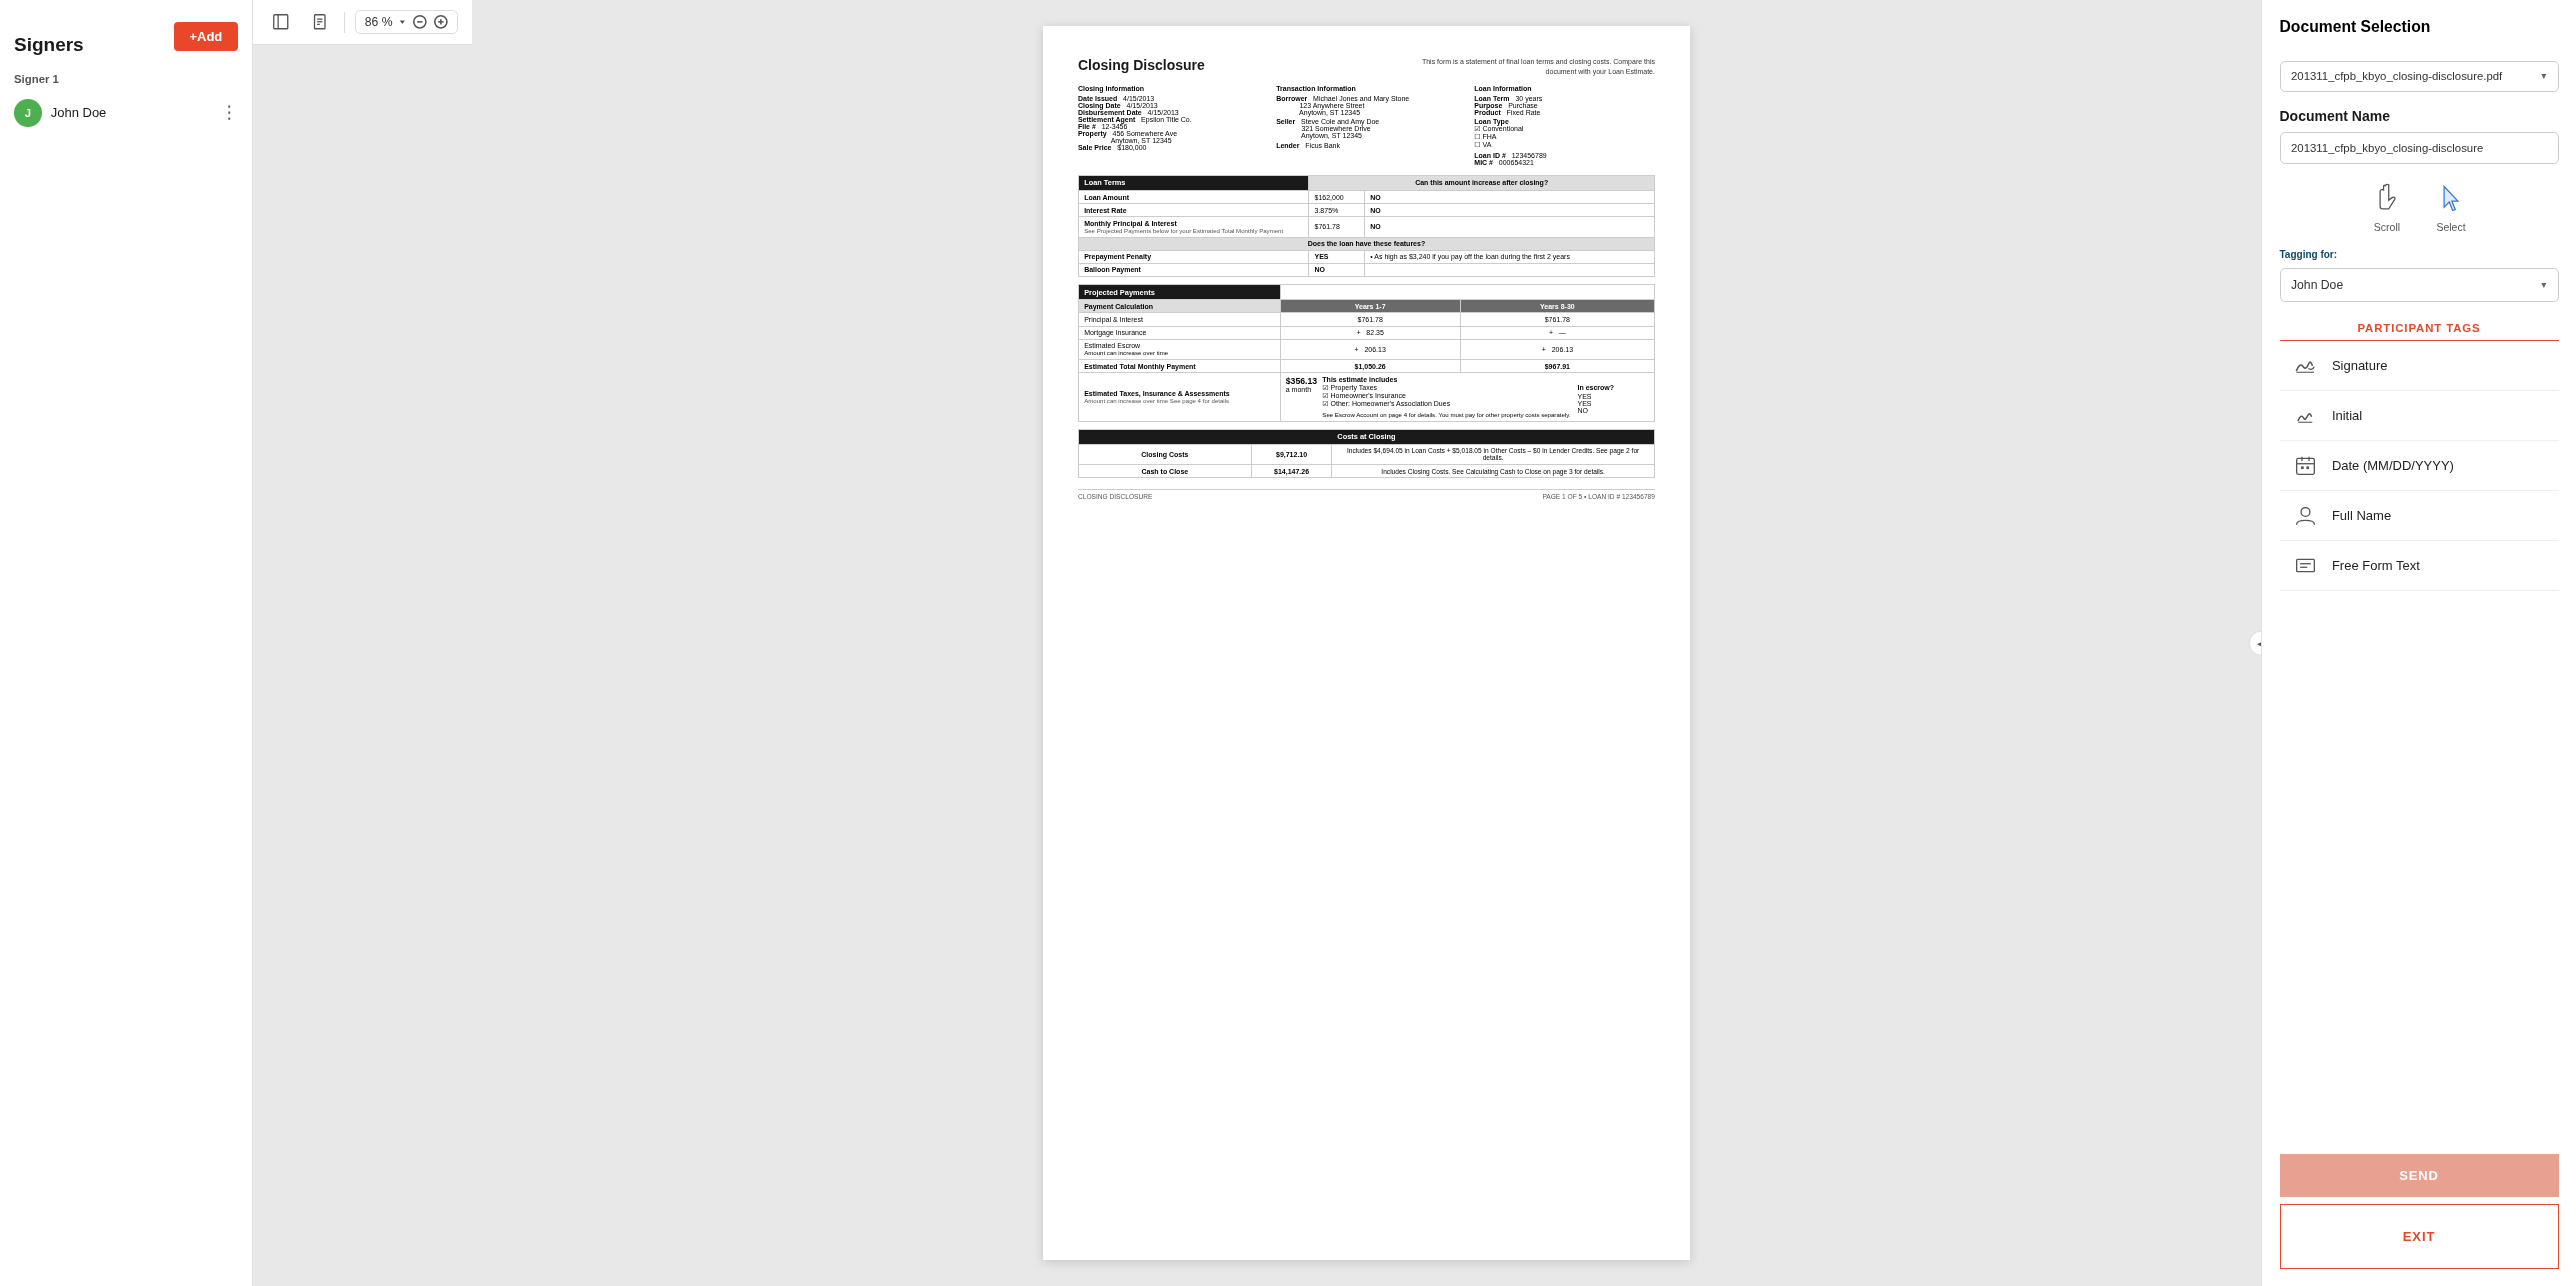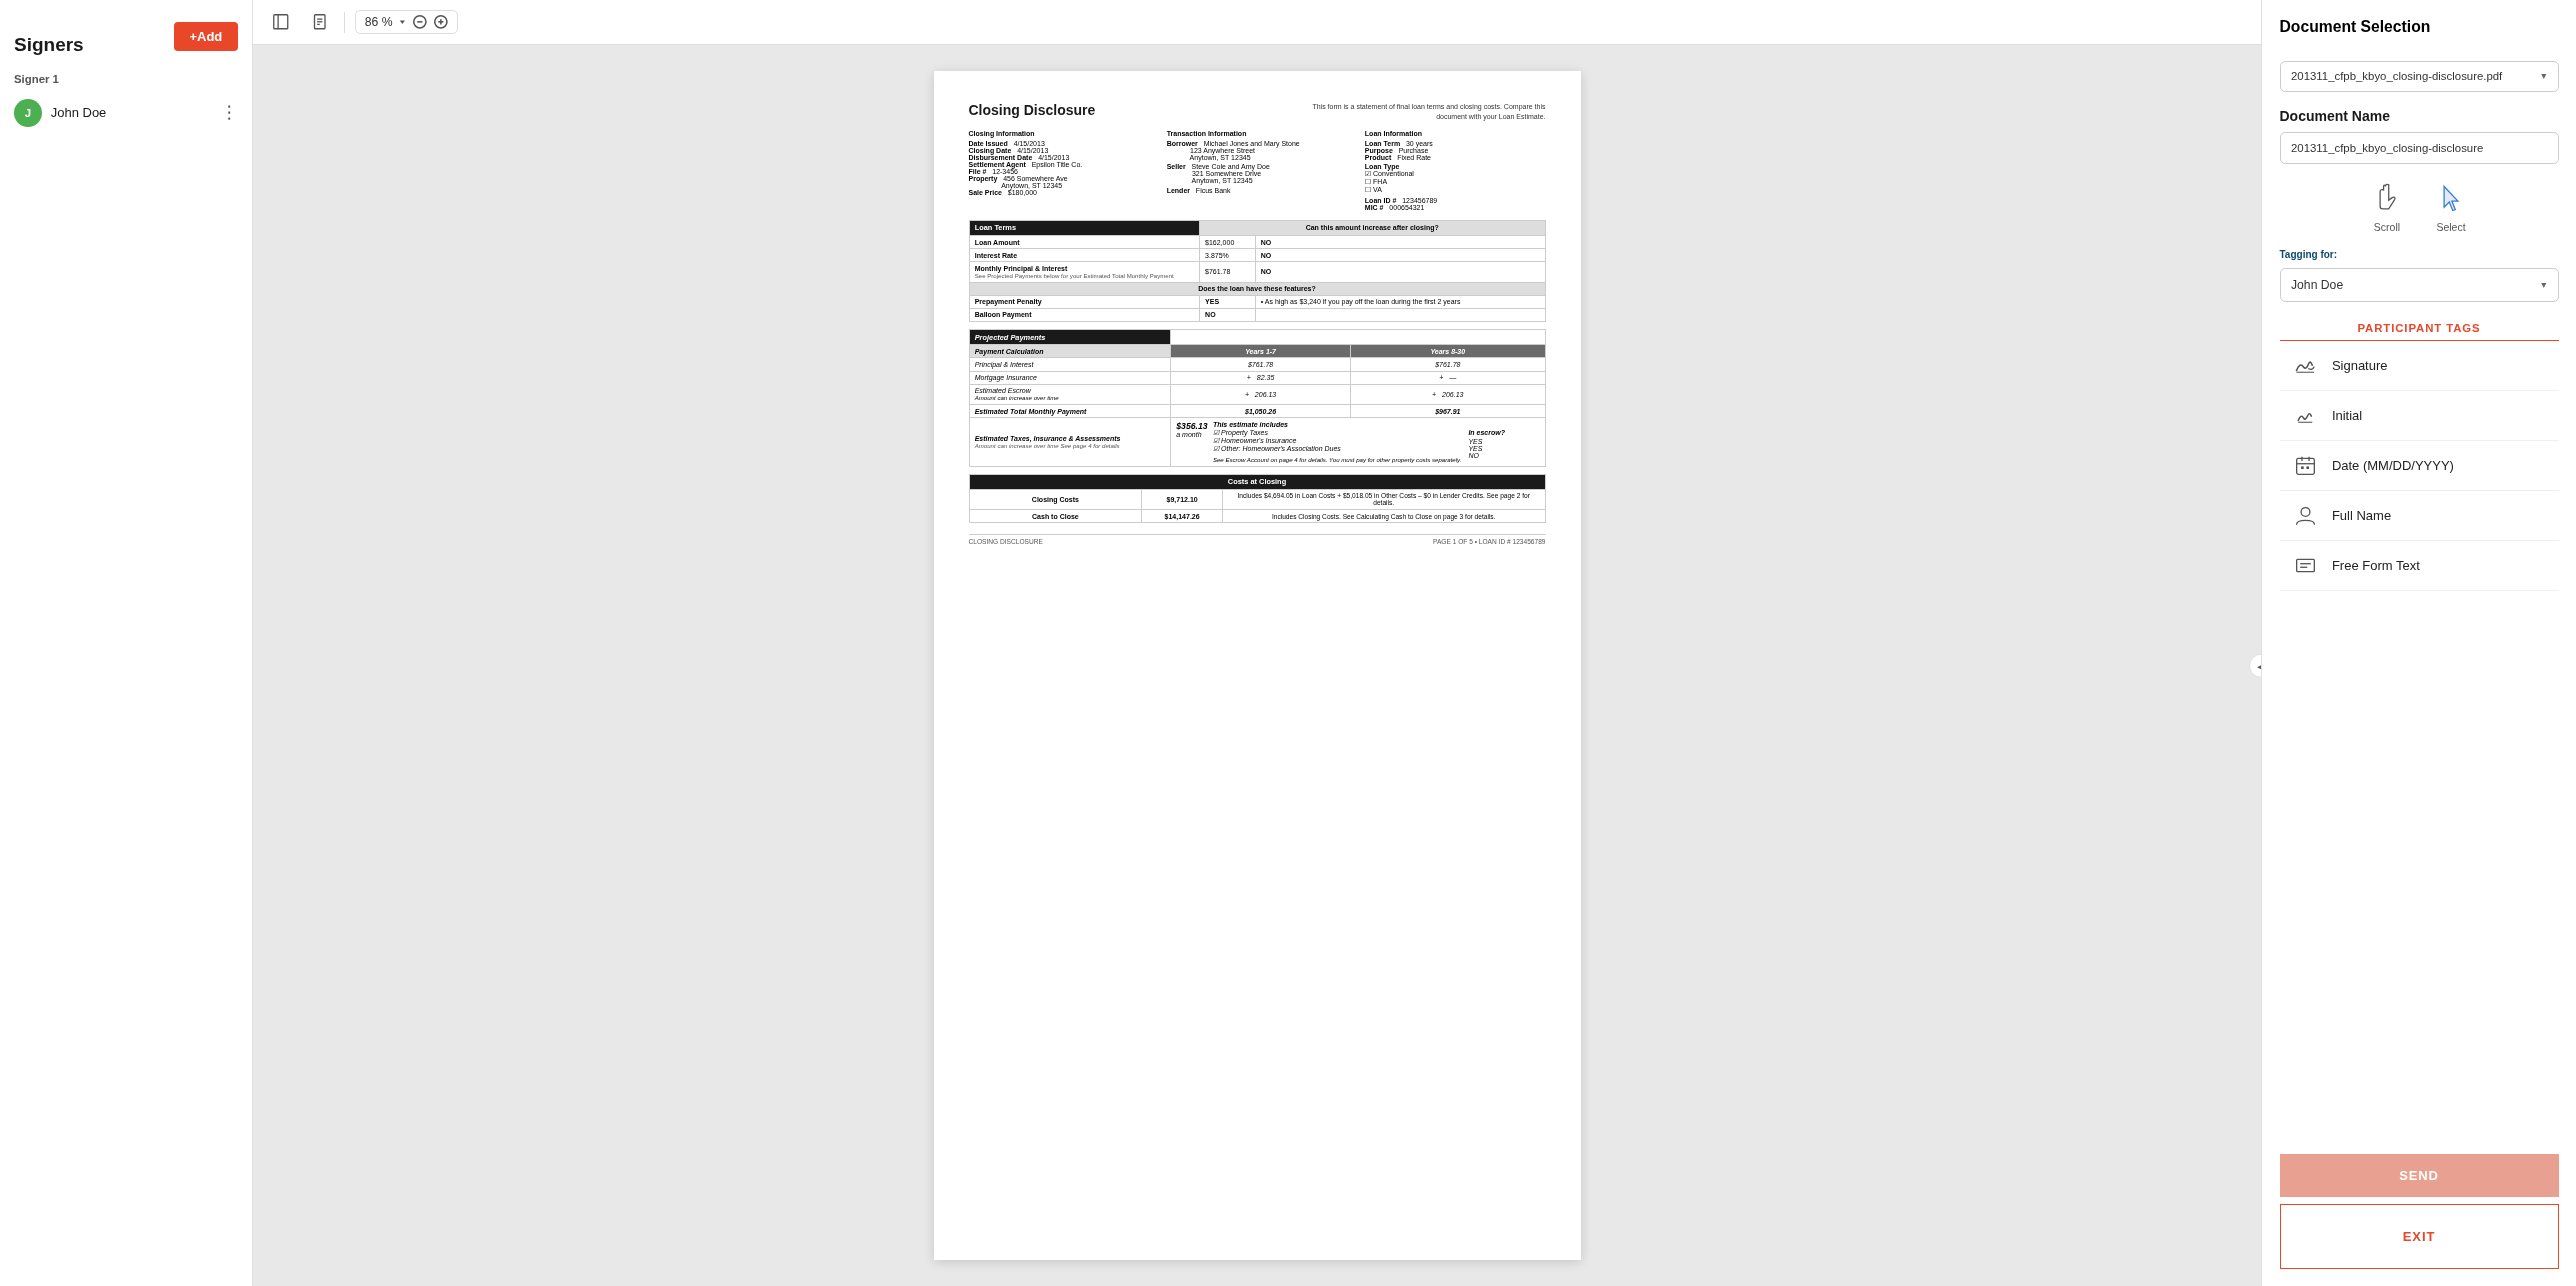--- a/index.html
+++ b/index.html
@@ -71,21 +71,21 @@
       color: #555;
       font-size: 17.5px;
       cursor: pointer;
       line-height: 1;
     }
 
     
     #main {
       flex: 1;
       display: flex;
-      flex-direction: column;
+      flex-direction: row;
       background: #e8e8e8;
       overflow: hidden;
       position: relative;
     }
     #toolbar {
       background: #fff;
       border-bottom: 0.9px solid #ddd;
       display: flex;
       align-items: center;
       padding: 7px 14px;
@@ -497,21 +497,21 @@
           <td>• As high as $3,240 if you pay off the loan during the first 2 years</td>
         </tr>
         <tr>
           <td class="bold-label">Balloon Payment</td>
           <td style="font-weight:700;">NO</td>
           <td></td>
         </tr>
       </tbody>
         </table>
 
-      <table class="loan-table" style="margin-bottom:7px;font-style:italic;">
+      <table class="loan-table" style="margin-bottom:7px;">
         <tbody>
             <tr>
           <td class="header-cell" style="width:35%;">Projected Payments</td>
           <td colspan="2"></td>
         </tr>
         <tr>
           <td class="bold-label" style="background:#ddd;">Payment Calculation</td>
           <td style="background:#6a6a6a; color:#fff; text-align:center; font-weight:600;">Years 1-7</td>
           <td style="background:#6a6a6a; color:#fff; text-align:center; font-weight:600;">Years 8-30</td>
         </tr>

